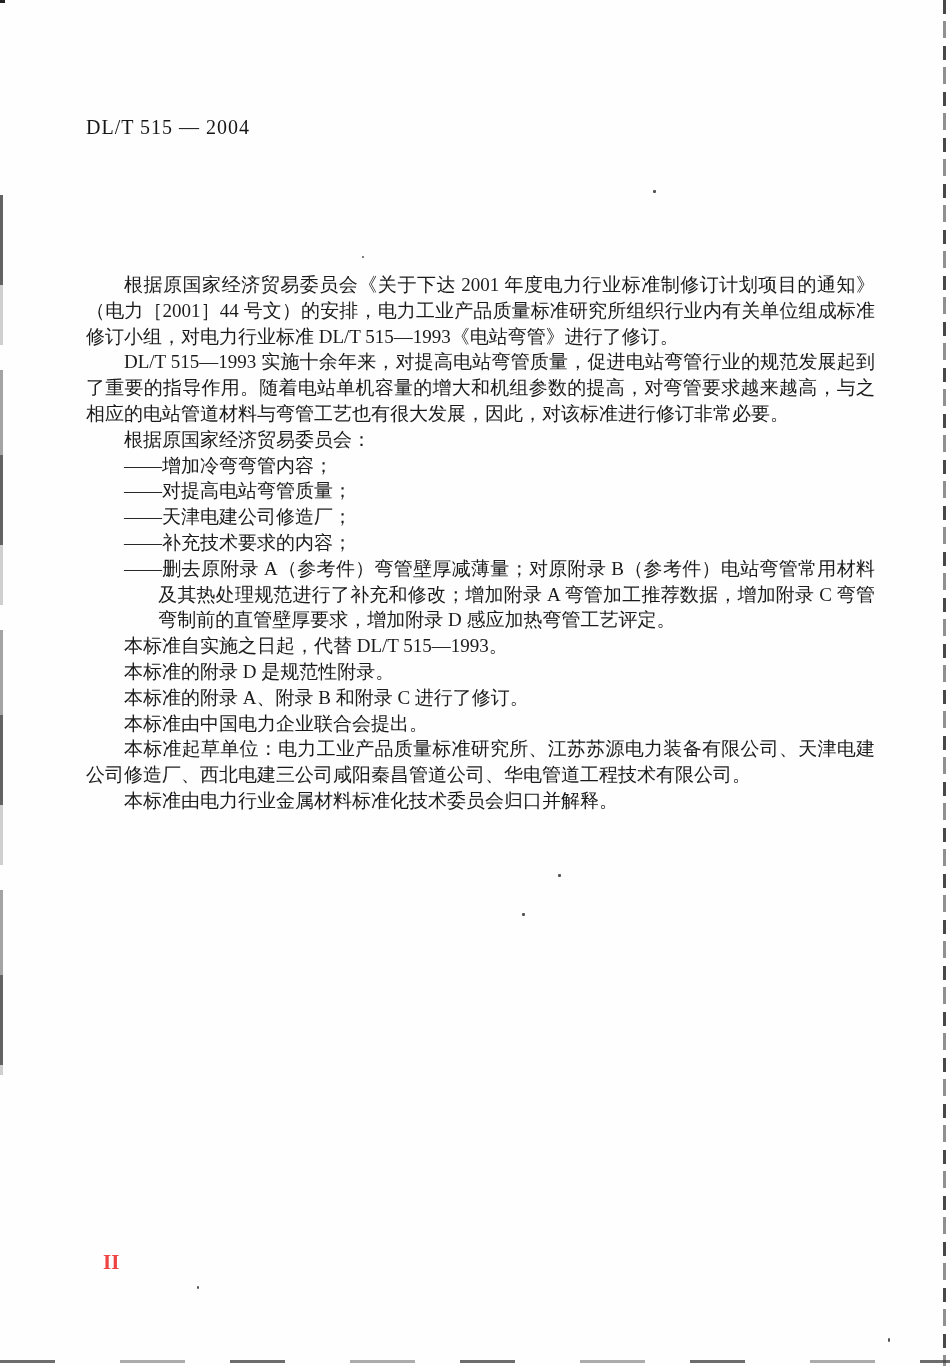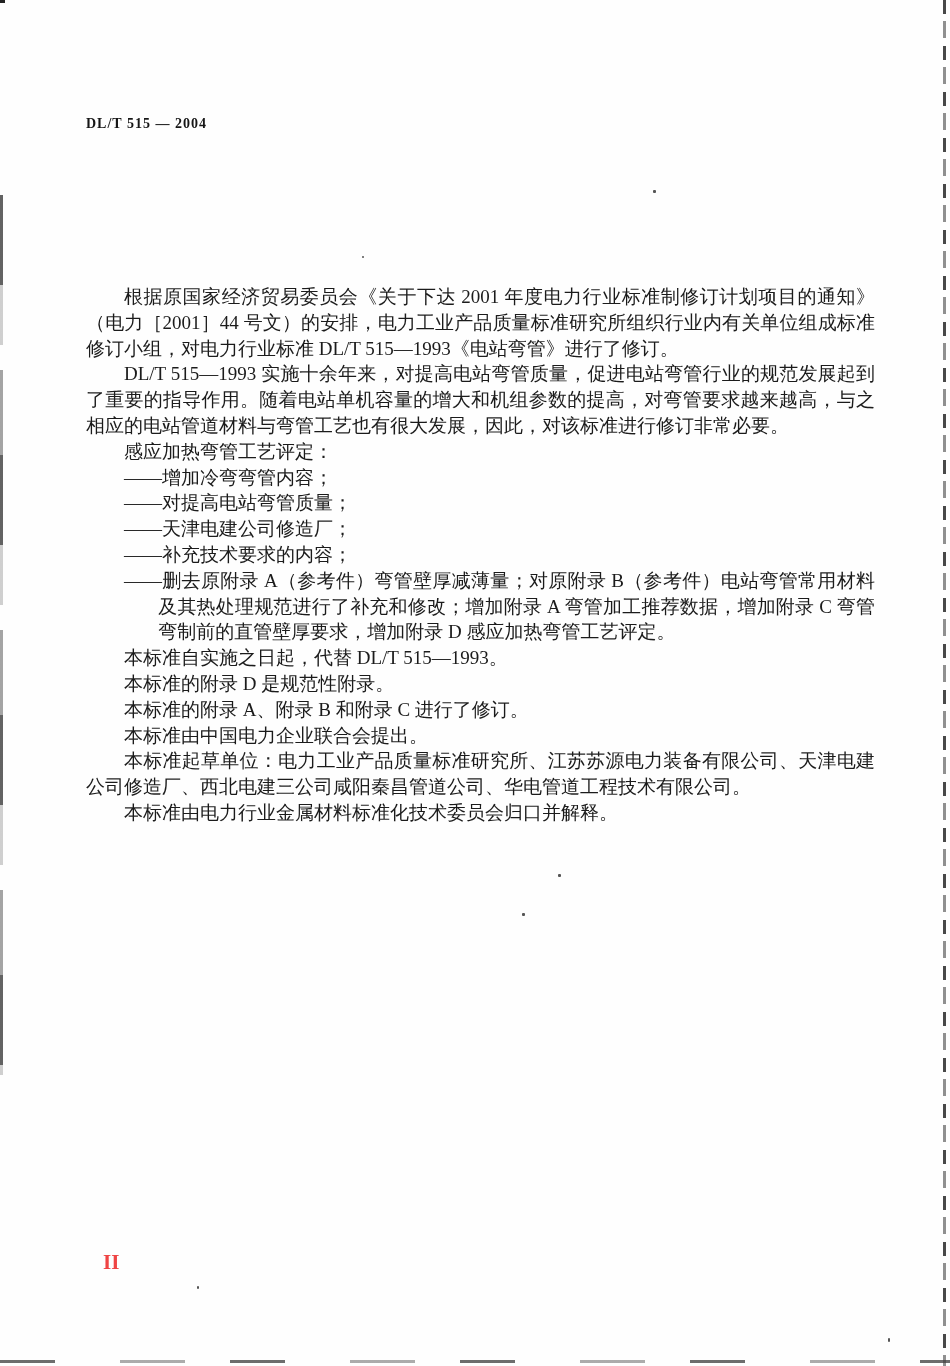--- a/index.html
+++ b/index.html
@@ -10,22 +10,22 @@
     color: #1b1b1b;
     position: relative;
     overflow: hidden;
   }
   .page { position: absolute; inset: 0; background: #fefefe; }
 
   
   .doc-header {
     position: absolute;
     left: 86px; top: 116px;
-    font-size: 14px;
-    font-weight: bold;
+    font-size: 20px;
+    font-weight: normal;
     letter-spacing: 1px;
     color: #161616;
     white-space: nowrap;
   }
 
   
   .doc-title {
     position: absolute;
     left: 85px; top: 196px; width: 788px;
     margin: 0;
@@ -33,21 +33,21 @@
     font-family: "Liberation Sans", "DejaVu Sans", sans-serif;
     font-size: 30px;
     font-weight: bold;
     color: #111;
     letter-spacing: 2px;
   }
 
   
   .content {
     position: absolute;
-    left: 86px; top: 284px; width: 789px;
+    left: 86px; top: 272px; width: 789px;
     font-size: 19px;
     line-height: 25.8px;
     text-align: justify;
     color: #1b1b1b;
   }
   .content .p  { margin: 0; text-indent: 2em; }
   .content .li { margin: 0; padding-left: 3.8em; text-indent: -1.8em; }
 
   
   .page-number {
@@ -93,21 +93,21 @@
 <body>
 
 <div class="page">
 
   <div class="doc-header">DL/T 515 — 2004</div>
 
 
   <div class="content">
     <p class="p">根据原国家经济贸易委员会《关于下达 2001 年度电力行业标准制修订计划项目的通知》（电力［2001］44 号文）的安排，电力工业产品质量标准研究所组织行业内有关单位组成标准修订小组，对电力行业标准 DL/T 515—1993《电站弯管》进行了修订。</p>
     <p class="p">DL/T 515—1993 实施十余年来，对提高电站弯管质量，促进电站弯管行业的规范发展起到了重要的指导作用。随着电站单机容量的增大和机组参数的提高，对弯管要求越来越高，与之相应的电站管道材料与弯管工艺也有很大发展，因此，对该标准进行修订非常必要。</p>
-    <p class="p">感应加热弯管工艺评定：</p>
+    <p class="p">根据原国家经济贸易委员会：</p>
     <p class="li">——增加冷弯弯管内容；</p>
     <p class="li">——对提高电站弯管质量；</p>
     <p class="li">——天津电建公司修造厂；</p>
     <p class="li">——补充技术要求的内容；</p>
     <p class="li">——删去原附录 A（参考件）弯管壁厚减薄量；对原附录 B（参考件）电站弯管常用材料及其热处理规范进行了补充和修改；增加附录 A 弯管加工推荐数据，增加附录 C 弯管弯制前的直管壁厚要求，增加附录 D 感应加热弯管工艺评定。</p>
     <p class="p">本标准自实施之日起，代替 DL/T 515—1993。</p>
     <p class="p">本标准的附录 D 是规范性附录。</p>
     <p class="p">本标准的附录 A、附录 B 和附录 C 进行了修订。</p>
     <p class="p">本标准由中国电力企业联合会提出。</p>
     <p class="p">本标准起草单位：电力工业产品质量标准研究所、江苏苏源电力装备有限公司、天津电建公司修造厂、西北电建三公司咸阳秦昌管道公司、华电管道工程技术有限公司。</p>

